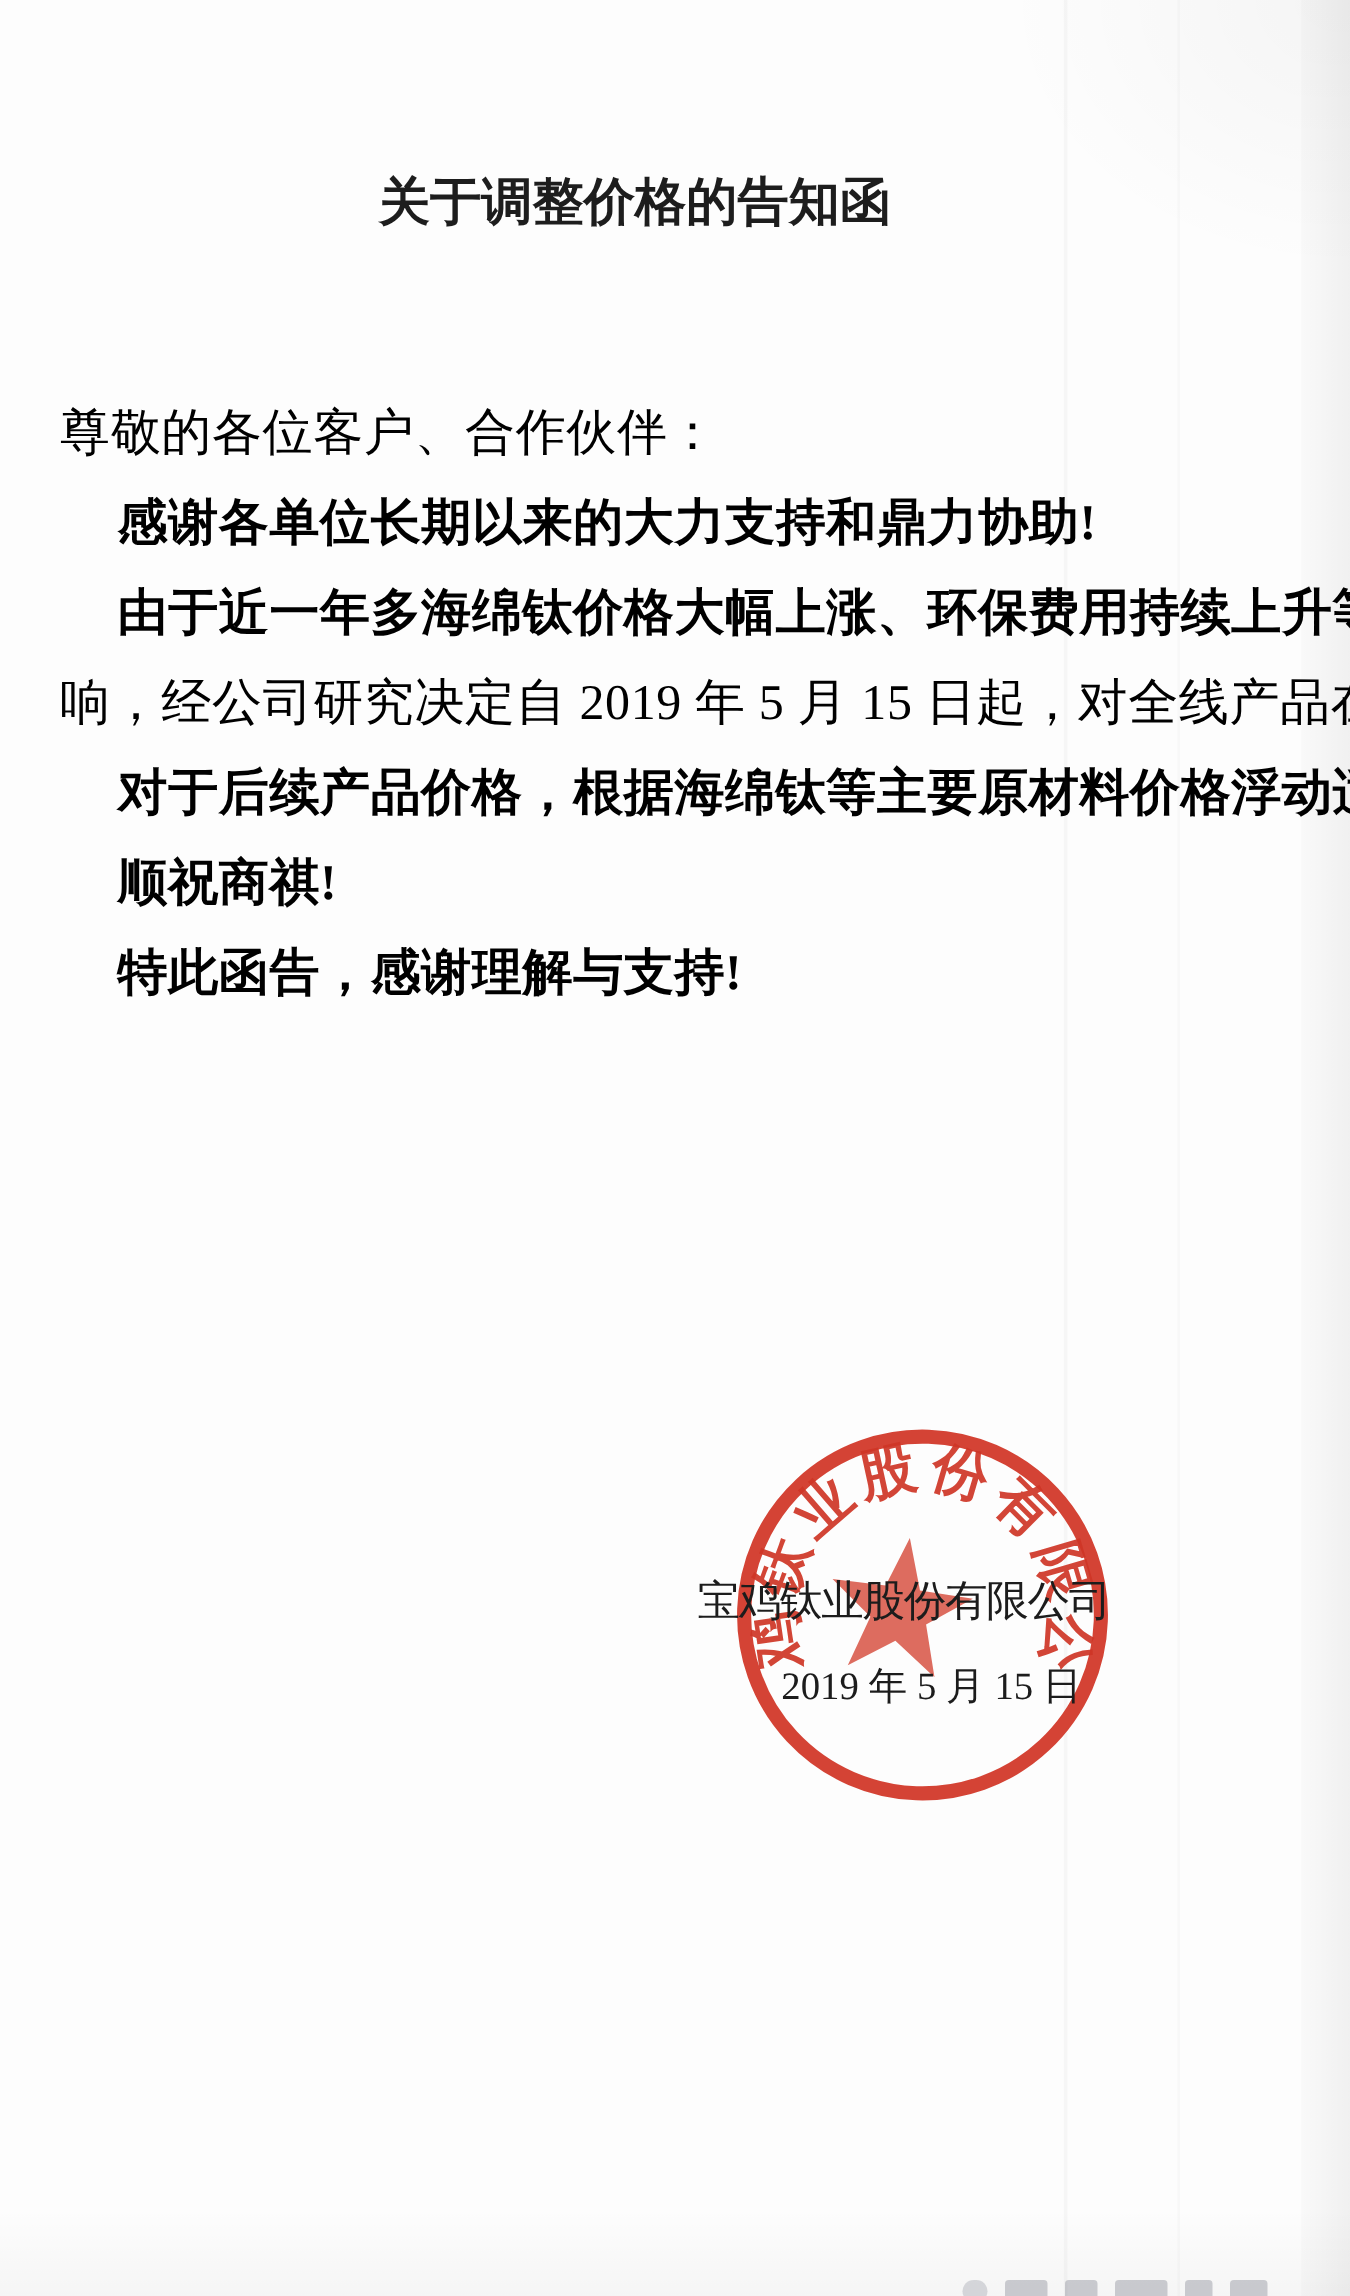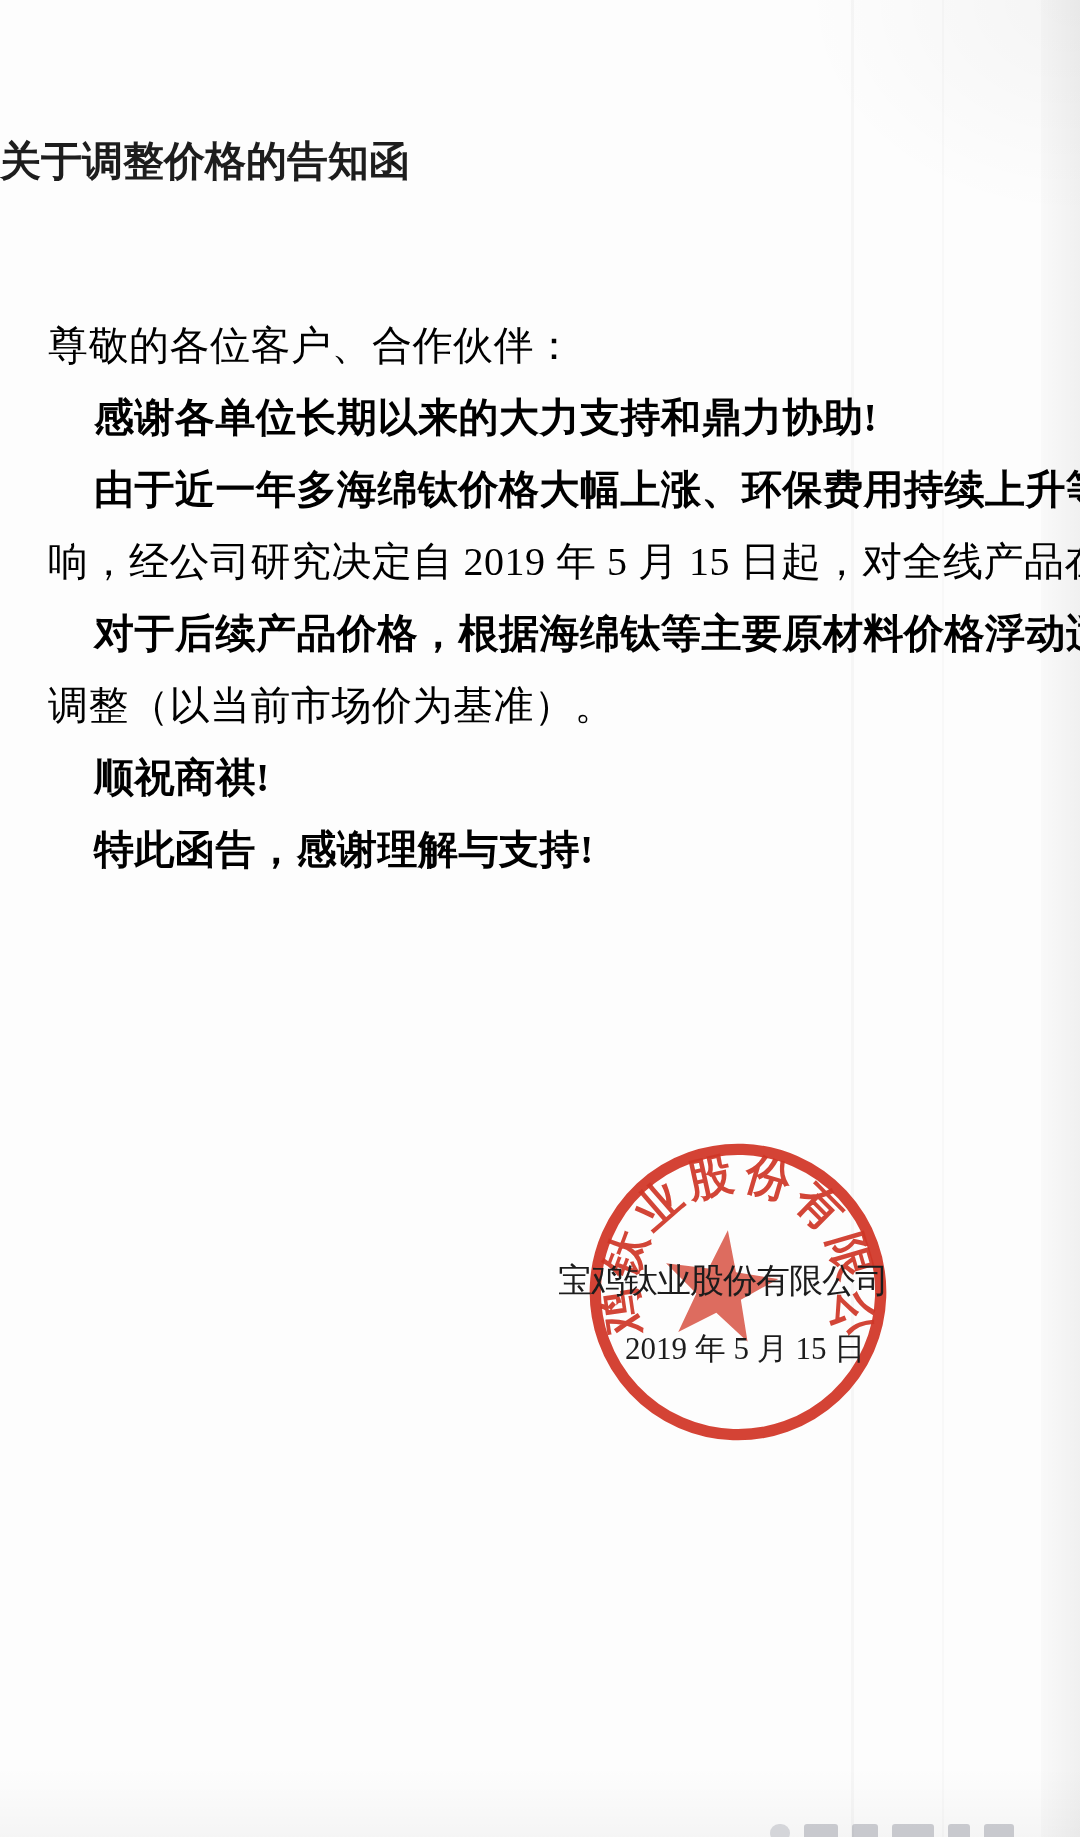--- a/index.html
+++ b/index.html
@@ -9,21 +9,21 @@
     margin:0 auto;
     background:#fdfdfd;
     overflow:hidden;
     font-family:"Liberation Serif","DejaVu Serif",serif;
     color:#262626;
   }
   .title{
     position:absolute;
     top:134px;left:0;right:64px;
     margin:0;
-    text-align:left;
+    text-align:center;
     font-size:41px;
     font-weight:bold;
     color:#1d1d1d;
   }
   .body-text{
     position:absolute;
     top:310px;left:48px;right:44px;
   }
   .line{
     height:72px;
@@ -92,21 +92,20 @@
 <div class="page">
 
   <h1 class="title">关于调整价格的告知函</h1>
 
   <div class="body-text" id="body-lines">
       <div class="line">尊敬的各位客户、合作伙伴：</div>
       <div class="line indent">感谢各单位长期以来的大力支持和鼎力协助!</div>
       <div class="line indent">由于近一年多海绵钛价格大幅上涨、环保费用持续上升等因素影</div>
       <div class="line">响，经公司研究决定自 2019 年 5 月 15 日起，对全线产品在原价格基</div>
       <div class="line indent">对于后续产品价格，根据海绵钛等主要原材料价格浮动适时进行</div>
-      <div class="line">调整（以当前市场价为基准）。</div>
       <div class="line indent">顺祝商祺!</div>
       <div class="line indent">特此函告，感谢理解与支持!</div>
     </div>
 
   <div class="seal">
     <svg viewBox="0 0 300 300" xmlns="http://www.w3.org/2000/svg">
       <defs>
         <path id="sealArc" d="M 63.4,200 A 100,100 0 1 1 236.6,200" fill="none"></path>
       </defs>
       <circle cx="150" cy="150" r="139" fill="none" stroke="#d13526" stroke-width="11" opacity="0.93"></circle>

